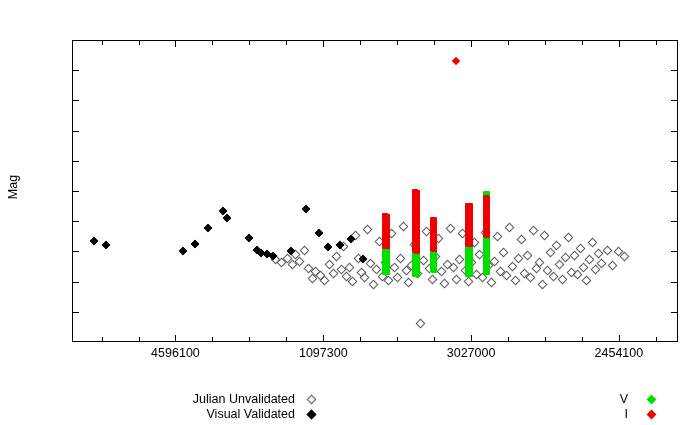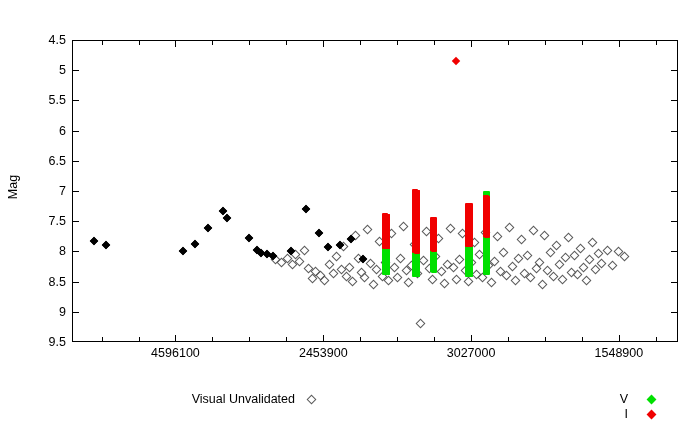--- a/index.html
+++ b/index.html
@@ -198,33 +198,20 @@
   .legend-marker.red { background: #f00000; border: 0; }
 </style>
 </head>
 <body>
 
 <div id="chart-root">
 
 
   <div id="plot-frame"></div>
 
-  <div id="y-axis-labels">
-      <div class="y-tick-label" style="top: 0px;">4.5</div>
-      <div class="y-tick-label" style="top: 30.2px;">5</div>
-      <div class="y-tick-label" style="top: 60.4px;">5.5</div>
-      <div class="y-tick-label" style="top: 90.6px;">6</div>
-      <div class="y-tick-label" style="top: 120.8px;">6.5</div>
-      <div class="y-tick-label" style="top: 151px;">7</div>
-      <div class="y-tick-label" style="top: 181.2px;">7.5</div>
-      <div class="y-tick-label" style="top: 211.4px;">8</div>
-      <div class="y-tick-label" style="top: 241.6px;">8.5</div>
-      <div class="y-tick-label" style="top: 271.8px;">9</div>
-      <div class="y-tick-label" style="top: 302px;">9.5</div>
-    </div>
   <div id="y-ticks-layer">
       <div class="y-tick-mark" style="top: 70.2px;"></div>
       <div class="y-tick-mark right" style="top: 70.2px;"></div>
       <div class="y-tick-mark" style="top: 100.4px;"></div>
       <div class="y-tick-mark right" style="top: 100.4px;"></div>
       <div class="y-tick-mark" style="top: 130.6px;"></div>
       <div class="y-tick-mark right" style="top: 130.6px;"></div>
       <div class="y-tick-mark" style="top: 160.8px;"></div>
       <div class="y-tick-mark right" style="top: 160.8px;"></div>
       <div class="y-tick-mark" style="top: 191px;"></div>
@@ -234,23 +221,23 @@
       <div class="y-tick-mark" style="top: 251.4px;"></div>
       <div class="y-tick-mark right" style="top: 251.4px;"></div>
       <div class="y-tick-mark" style="top: 281.6px;"></div>
       <div class="y-tick-mark right" style="top: 281.6px;"></div>
       <div class="y-tick-mark" style="top: 311.8px;"></div>
       <div class="y-tick-mark right" style="top: 311.8px;"></div>
     </div>
 
   <div id="x-axis-labels">
       <div class="x-tick-label" style="left: 103.463px;">4596100</div>
-      <div class="x-tick-label" style="left: 251.268px;">2453900</div>
+      <div class="x-tick-label" style="left: 251.268px;">1097300</div>
       <div class="x-tick-label" style="left: 399.073px;">3027000</div>
-      <div class="x-tick-label" style="left: 546.878px;">1548900</div>
+      <div class="x-tick-label" style="left: 546.878px;">2454100</div>
     </div>
   <div id="x-ticks-layer">
       <div class="x-tick-mark minor" style="left: 101.561px; top: 337px;"></div>
       <div class="x-tick-mark minor top" style="left: 101.561px;"></div>
       <div class="x-tick-mark minor" style="left: 138.512px; top: 337px;"></div>
       <div class="x-tick-mark minor top" style="left: 138.512px;"></div>
       <div class="x-tick-mark" style="left: 175.463px; top: 335px;"></div>
       <div class="x-tick-mark top" style="left: 175.463px;"></div>
       <div class="x-tick-mark minor" style="left: 212.415px; top: 337px;"></div>
       <div class="x-tick-mark minor top" style="left: 212.415px;"></div>
@@ -1442,22 +1429,26 @@
       <div class="pt i" style="left: 415.48px; top: 193.401px;"></div>
       <div class="pt i" style="left: 413.854px; top: 193.763px;"></div>
       <div class="pt i" style="left: 415.48px; top: 194.126px;"></div>
       <div class="pt i" style="left: 413.854px; top: 194.488px;"></div>
       <div class="pt i" style="left: 415.48px; top: 194.85px;"></div>
       <div class="pt i-diamond" style="left: 384.293px; top: 21.14px;"></div>
     </div>
 
   <div id="legend">
       <div class="legend-row" style="left: 120px; width: 175px; top: 0px;">
-        <span class="legend-label-left">Visual Unvalidated</span>
+        <span class="legend-label-left">Julian Unvalidated</span>
         <span class="legend-marker open" style="left: 188px; top: 4px;"></span>
+      </div>
+      <div class="legend-row" style="left: 120px; width: 175px; top: 15px;">
+        <span class="legend-label-left">Visual Validated</span>
+        <span class="legend-marker solid-black" style="left: 188px; top: 4px;"></span>
       </div>
       <div class="legend-row" style="left: 560px; width: 110px; top: 0px;">
         <span class="legend-label-left" style="right: 42px;">V</span>
         <span class="legend-marker green" style="left: 88px; top: 4px;"></span>
       </div>
       <div class="legend-row" style="left: 560px; width: 110px; top: 15px;">
         <span class="legend-label-left" style="right: 42px;">I</span>
         <span class="legend-marker red" style="left: 88px; top: 4px;"></span>
       </div>
     </div>

